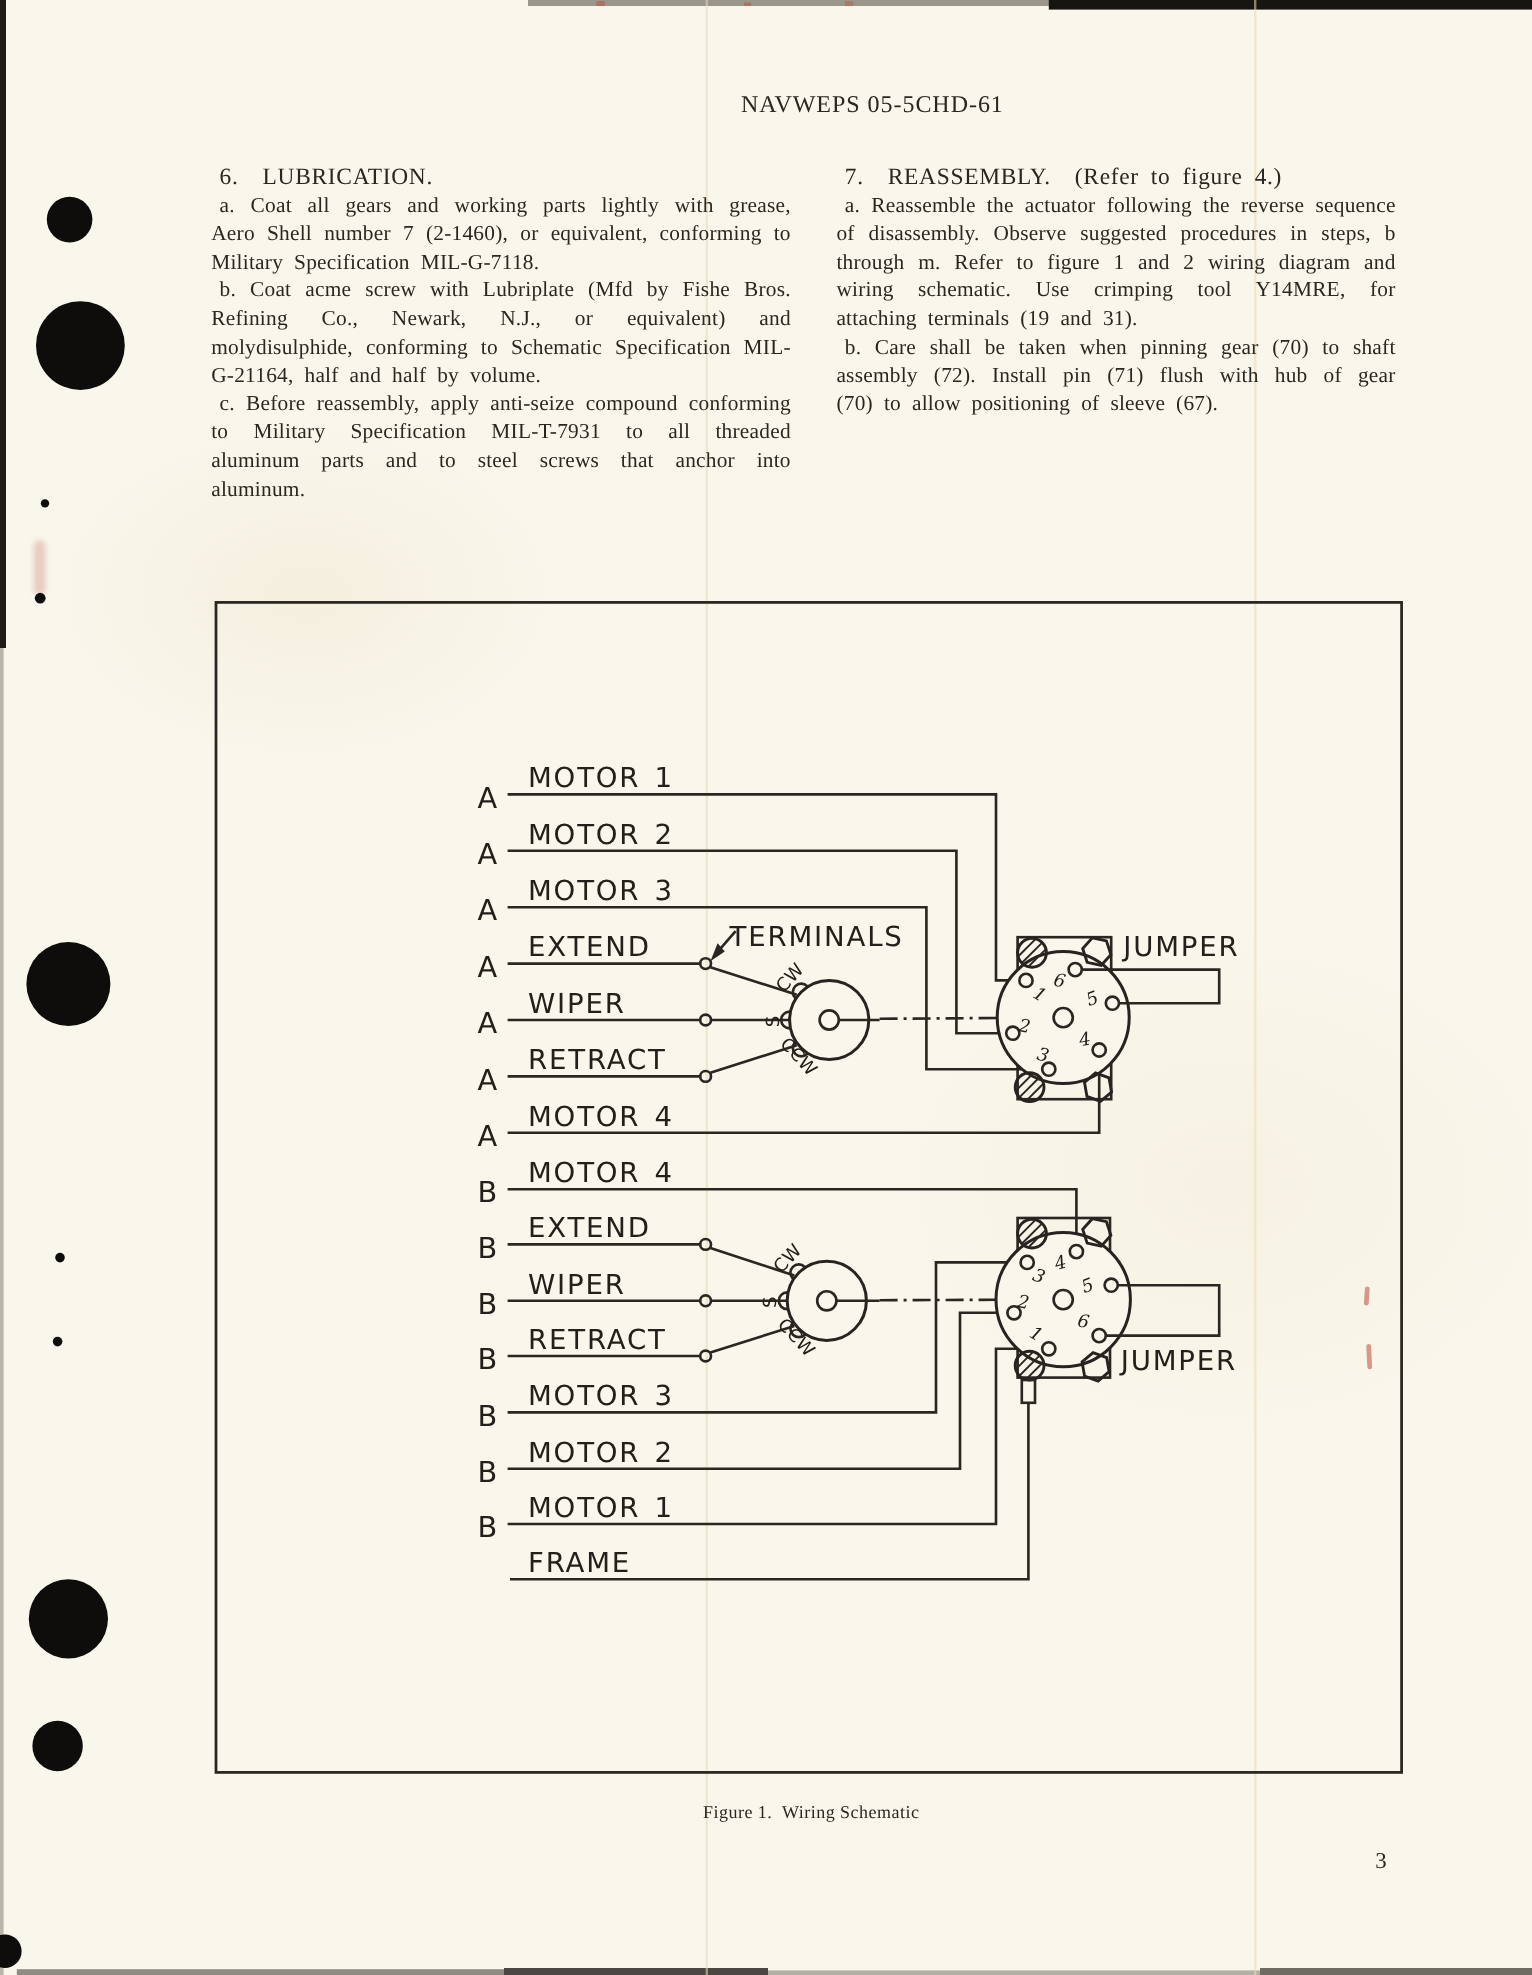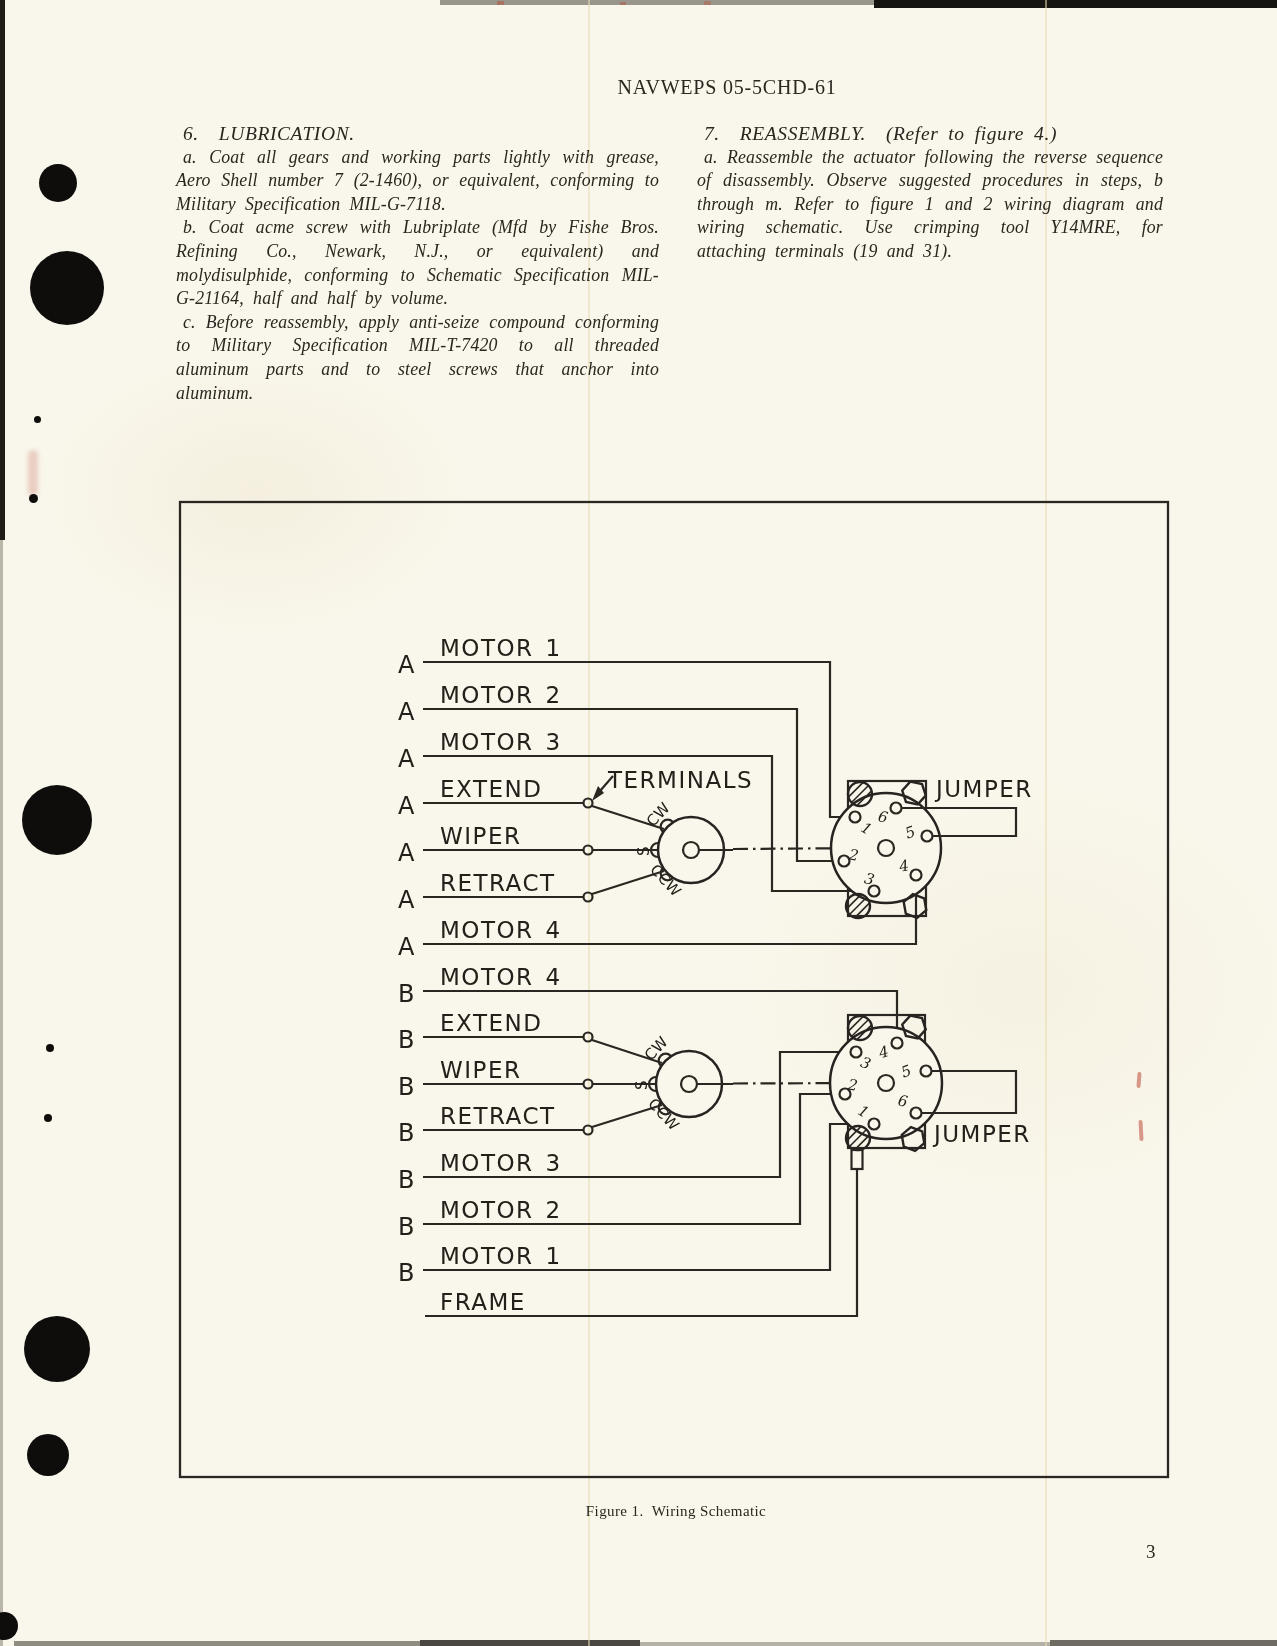--- a/index.html
+++ b/index.html
@@ -11,21 +11,21 @@
       radial-gradient(ellipse 400px 300px at 80% 60%, rgba(238,230,205,.3), transparent 70%);
     overflow:hidden;
     font-family:"Liberation Serif", serif;
     color:#2a2620;
   }
   
   .artifact { position:absolute; }
   .fold { position:absolute; top:0; width:2px; height:1646px; background:rgba(232,220,178,.55); }
   .dot { position:absolute; background:#0e0d0b; border-radius:50%; }
   
-  .col { position:absolute; top:122px; text-align:justify; font-size:17.8px; line-height:23.6px; word-spacing:4.5px; letter-spacing:.2px;font-style:italic; }
+  .col { position:absolute; top:136px; text-align:justify; font-size:17.8px; line-height:23.6px; word-spacing:4.5px; letter-spacing:.2px; }
   .col-left  { left:176px; width:483px; }
   .col-right { left:697px; width:466px; }
   .heading { margin:0 0 5px 0; font-size:19.5px; letter-spacing:.6px; }
   .col p { margin:0; text-indent:7px; }
   .page-header { position:absolute; top:76px; left:727px; transform:translateX(-50%); font-size:20px; letter-spacing:.8px; white-space:nowrap; }
   .fig-caption { position:absolute; top:1503px; left:676px; transform:translateX(-50%); font-size:15px; letter-spacing:.4px; white-space:nowrap; }
   .page-number { position:absolute; top:1541px; left:1146px; font-size:19px; }
   
   svg.schem { position:absolute; left:0; top:0; }
   .s  { stroke:#2a2722; stroke-width:2.2; fill:none; }
@@ -73,26 +73,27 @@
   <div class="dot" style="left:44px;top:1114px;width:8px;height:8px;"></div>
   <div class="dot" style="left:24px;top:1316px;width:66px;height:66px;"></div>
   <div class="dot" style="left:27px;top:1434px;width:42px;height:42px;"></div>
 
   <div class="page-header">NAVWEPS 05-5CHD-61</div>
 
   <div class="col col-left">
     <p class="heading">6.&nbsp; LUBRICATION.</p>
     <p>a. Coat all gears and working parts lightly with grease, Aero Shell number 7 (2-1460), or equivalent, conforming to Military Specification MIL-G-7118.</p>
     <p>b. Coat acme screw with Lubriplate (Mfd by Fishe Bros. Refining Co., Newark, N.J., or equivalent) and molydisulphide, conforming to Schematic Specification MIL-G-21164, half and half by volume.</p>
-    <p>c. Before reassembly, apply anti-seize compound conforming to Military Specification MIL-T-7420 to all threaded aluminum parts and to steel screws that anchor into aluminum.</p>
+    <p>c. Before reassembly, apply anti-seize compound conforming to Military Specification MIL-T-7931 to all threaded aluminum parts and to steel screws that anchor into aluminum.</p>
   </div>
 
   <div class="col col-right">
     <p class="heading">7.&nbsp; REASSEMBLY.&nbsp; (Refer to figure 4.)</p>
     <p>a. Reassemble the actuator following the reverse sequence of disassembly.  Observe suggested procedures in steps, b through m.  Refer to figure 1 and 2 wiring diagram and wiring schematic.  Use crimping tool Y14MRE, for attaching terminals (19 and 31).</p>
+    <p>b. Care shall be taken when pinning gear (70) to shaft assembly (72).  Install pin (71) flush with hub of gear (70) to allow positioning of sleeve (67).</p>
   </div>
 
   <svg class="schem" width="1277" height="1646" viewBox="0 0 1277 1646">
     <defs>
       <g id="screwhead">
         <circle r="12" class="sb"></circle>
         <line x1="-11.6" y1="3.1" x2="3.1" y2="-11.6" class="s" style="stroke-width:1.6"></line>
         <line x1="-8.5" y1="8.5" x2="8.5" y2="-8.5" class="s" style="stroke-width:1.6"></line>
         <line x1="-3.1" y1="11.6" x2="11.6" y2="-3.1" class="s" style="stroke-width:1.6"></line>
       </g>

